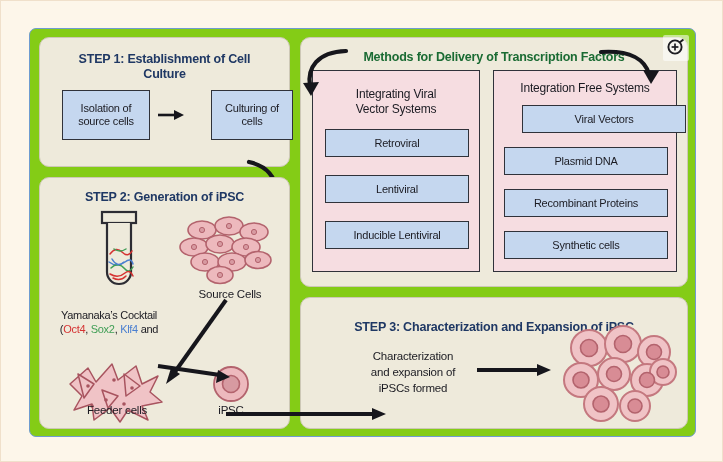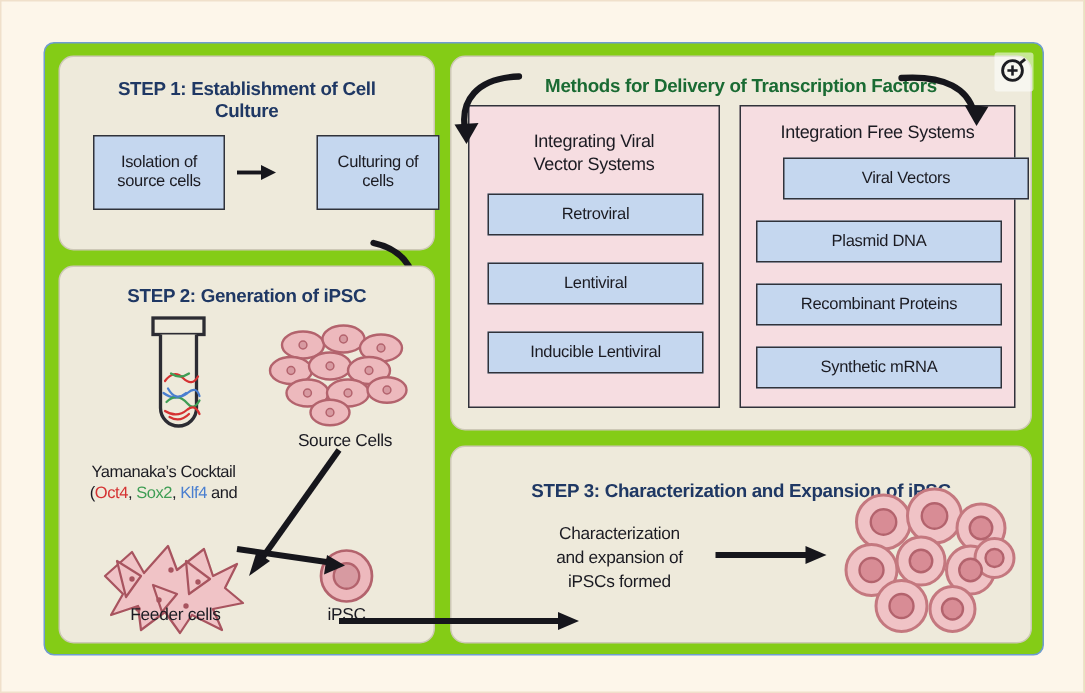--- a/index.html
+++ b/index.html
@@ -231,21 +231,21 @@
         <div class="bluebox" style="left:12px;top:58px;width:144px;height:28px;">Retroviral</div>
         <div class="bluebox" style="left:12px;top:104px;width:144px;height:28px;">Lentiviral</div>
         <div class="bluebox" style="left:12px;top:150px;width:144px;height:28px;">Inducible Lentiviral</div>
       </div>
 
       <div class="pinkbox" style="left:192px;top:32px;width:184px;height:202px;">
         <div class="pink-head" style="top:10px;">Integration Free Systems</div>
         <div class="bluebox" style="left:10px;top:34px;width:164px;height:28px;margin-left:18px;">Viral Vectors</div>
         <div class="bluebox" style="left:10px;top:76px;width:164px;height:28px;">Plasmid DNA</div>
         <div class="bluebox" style="left:10px;top:118px;width:164px;height:28px;">Recombinant Proteins</div>
-        <div class="bluebox" style="left:10px;top:160px;width:164px;height:28px;">Synthetic mRNA</div>
+        <div class="bluebox" style="left:10px;top:160px;width:164px;height:28px;">Synthetic cells</div>
       </div>
 
       <svg class="ovl" width="388" height="250">
         <g>
           <path d="M45,13 C16,14 6,30 9,48" fill="none" stroke="#16161c" stroke-width="4.2" stroke-linecap="round"></path>
           <polygon points="10,58 18,44 2,45" fill="#16161c"></polygon>
         </g>
         <g>
           <path d="M300,14 C330,12 344,22 348,36" fill="none" stroke="#16161c" stroke-width="4.2" stroke-linecap="round"></path>
           <polygon points="350,46 342,32 358,33" fill="#16161c"></polygon>

